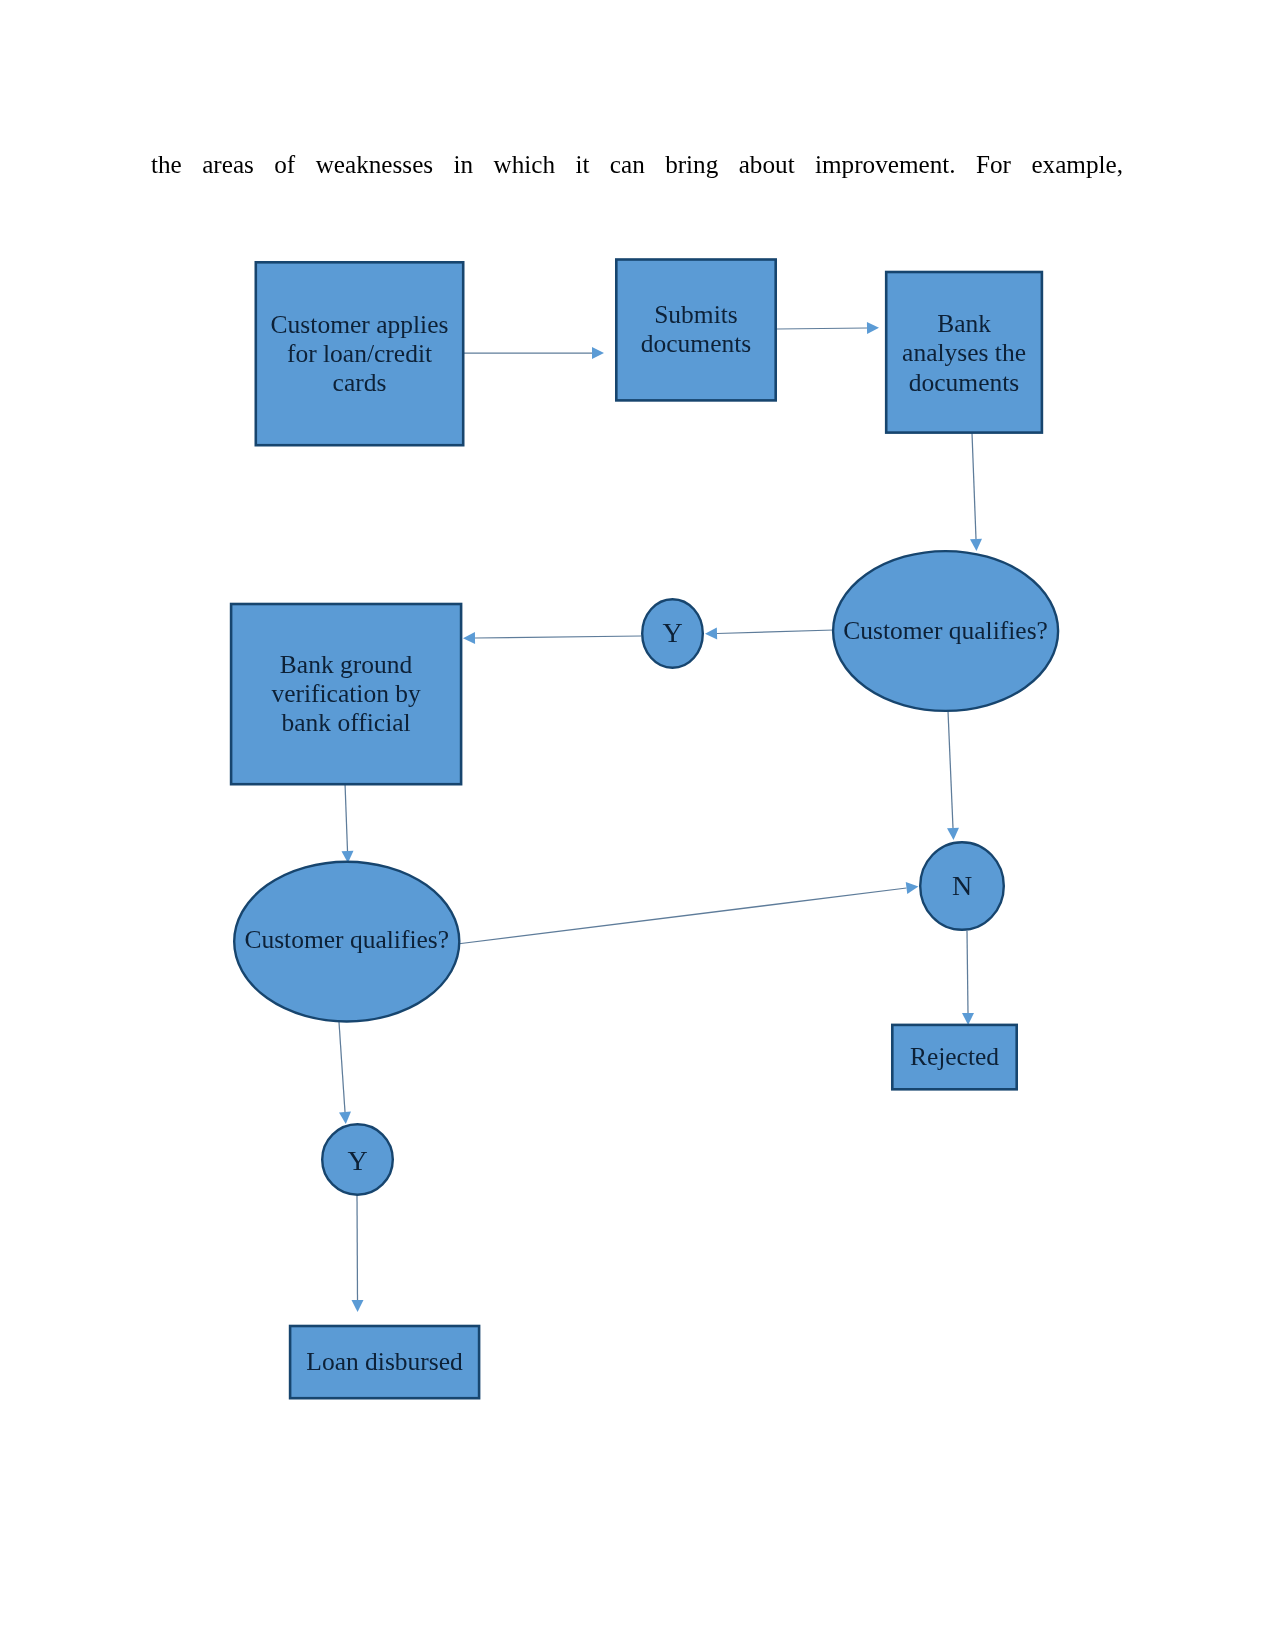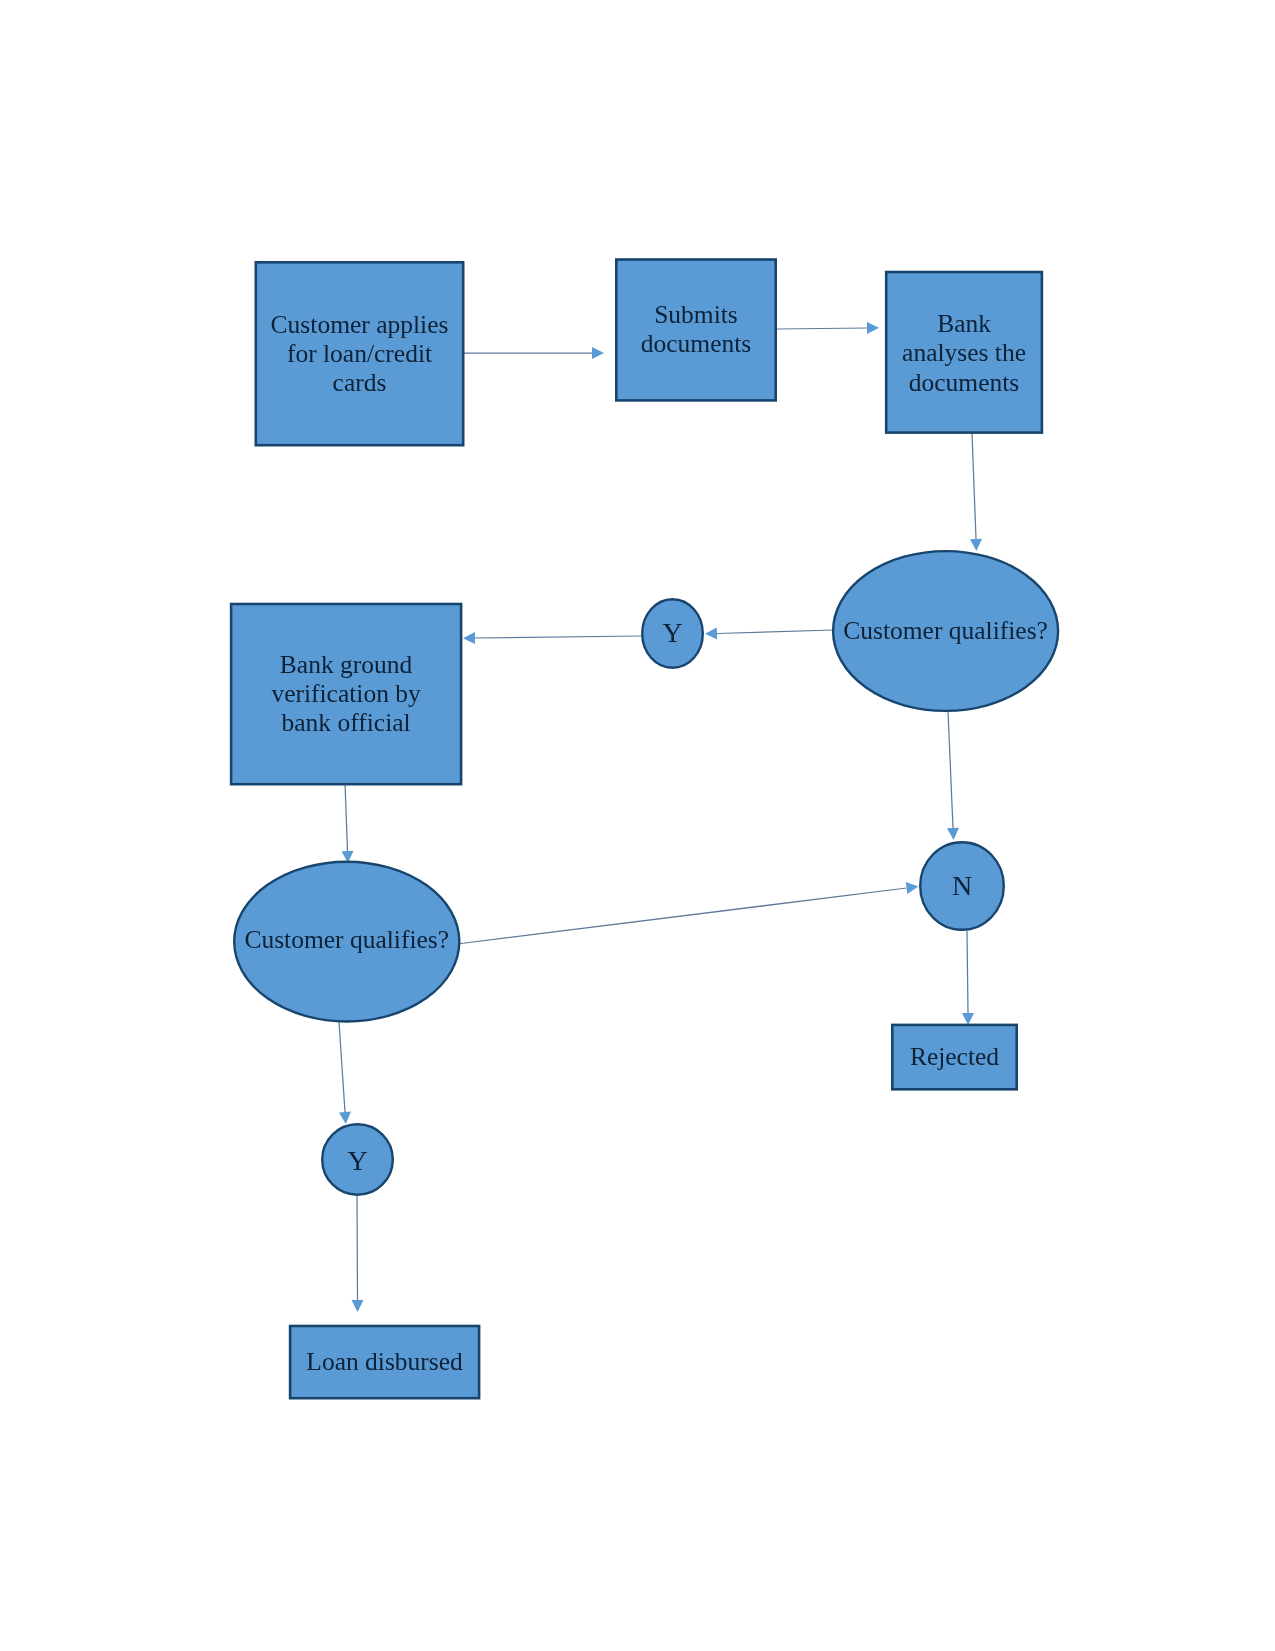--- a/index.html
+++ b/index.html
@@ -18,20 +18,35 @@
              text-anchor:middle;}
   .node-text.big{font-size:28px;}
   .conn{fill:none;stroke:#5E7C9A;stroke-width:1.25;}
   .arrowhead{fill:#5B9BD5;stroke:none;}
 </style>
 </head>
 <body>
 
 <div class="page">
 
+  <div class="para">
+    <span>the</span>
+    <span>areas</span>
+    <span>of</span>
+    <span>weaknesses</span>
+    <span>in</span>
+    <span>which</span>
+    <span>it</span>
+    <span>can</span>
+    <span>bring</span>
+    <span>about</span>
+    <span>improvement.</span>
+    <span>For</span>
+    <span>example,</span>
+  </div>
 
   <svg class="flow" viewBox="0 0 1275 1651">
 
     <g>
       <g>
         <path class="conn" d="M 463 353 L 592 353"></path>
         <polygon class="arrowhead" points="592,359 592,347 604,353"></polygon>
       </g>
       <g>
         <path class="conn" d="M 777 329 L 867 328"></path>

